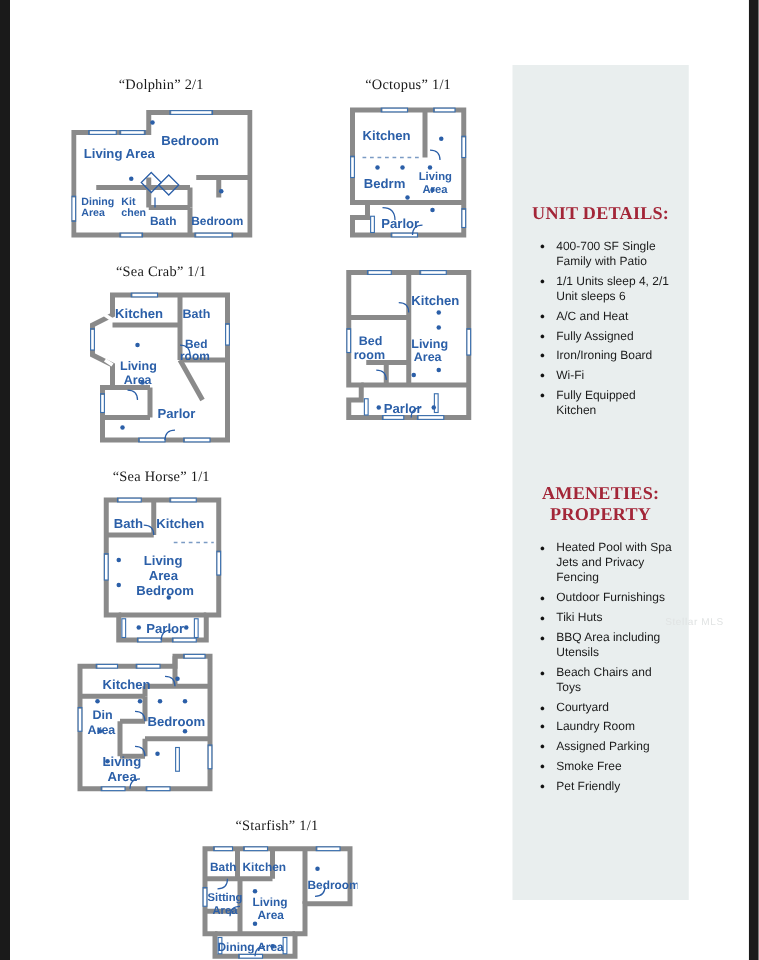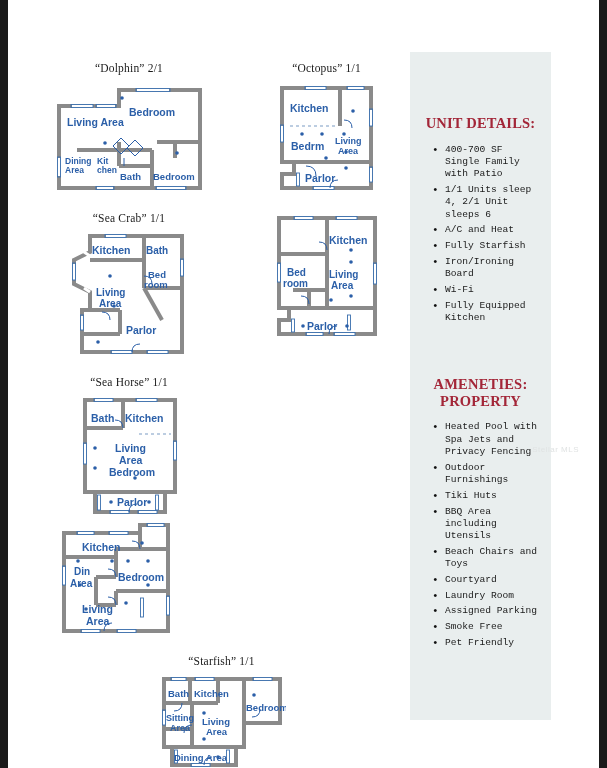--- a/index.html
+++ b/index.html
@@ -51,30 +51,30 @@
   .panel-inner { padding:0 10px; position:relative; height:100%; }
   .panel-heading {
     color:#a32638;
     font-family:"Liberation Serif", serif;
     font-weight:bold;
     font-size:14.5px;
     text-align:center;
     line-height:1.15;
     letter-spacing:.2px;
   }
-  .h-unit { margin-top:63px; }
+  .h-unit { margin-top:111px; }
   .h-amen { margin-top:52px; }
   ul.panel-list {
     list-style:none;
     margin-top:12px;
     padding-left:12px;
   }
   ul.panel-list li {
     position:relative;
-    font-family:Liberation Mono, monospace;
+    font-family:Liberation Sans, sans-serif;
     font-size:9.6px;
     line-height:1.28;
     color:#1a1a1a;
     margin-bottom:3.5px;
     padding-left:13px;
   }
   ul.panel-list li::before {
     content:"\2022";
     position:absolute;
     left:0; top:-1px;
@@ -497,21 +497,21 @@
   </div>
 
   <div class="side-panel">
     <div class="panel-inner">
 
       <div class="panel-heading h-unit">UNIT DETAILS:</div>
       <ul class="panel-list">
         <li>400-700 SF  Single Family with Patio</li>
         <li>1/1 Units sleep 4, 2/1 Unit sleeps 6</li>
         <li>A/C and Heat</li>
-        <li>Fully Starfish</li>
+        <li>Fully Assigned</li>
         <li>Iron/Ironing Board</li>
         <li>Wi-Fi</li>
         <li>Fully Equipped Kitchen</li>
       </ul>
 
       <div class="panel-heading h-amen">
         <div>AMENETIES:</div>
         <div>PROPERTY</div>
       </div>
       <ul class="panel-list">

